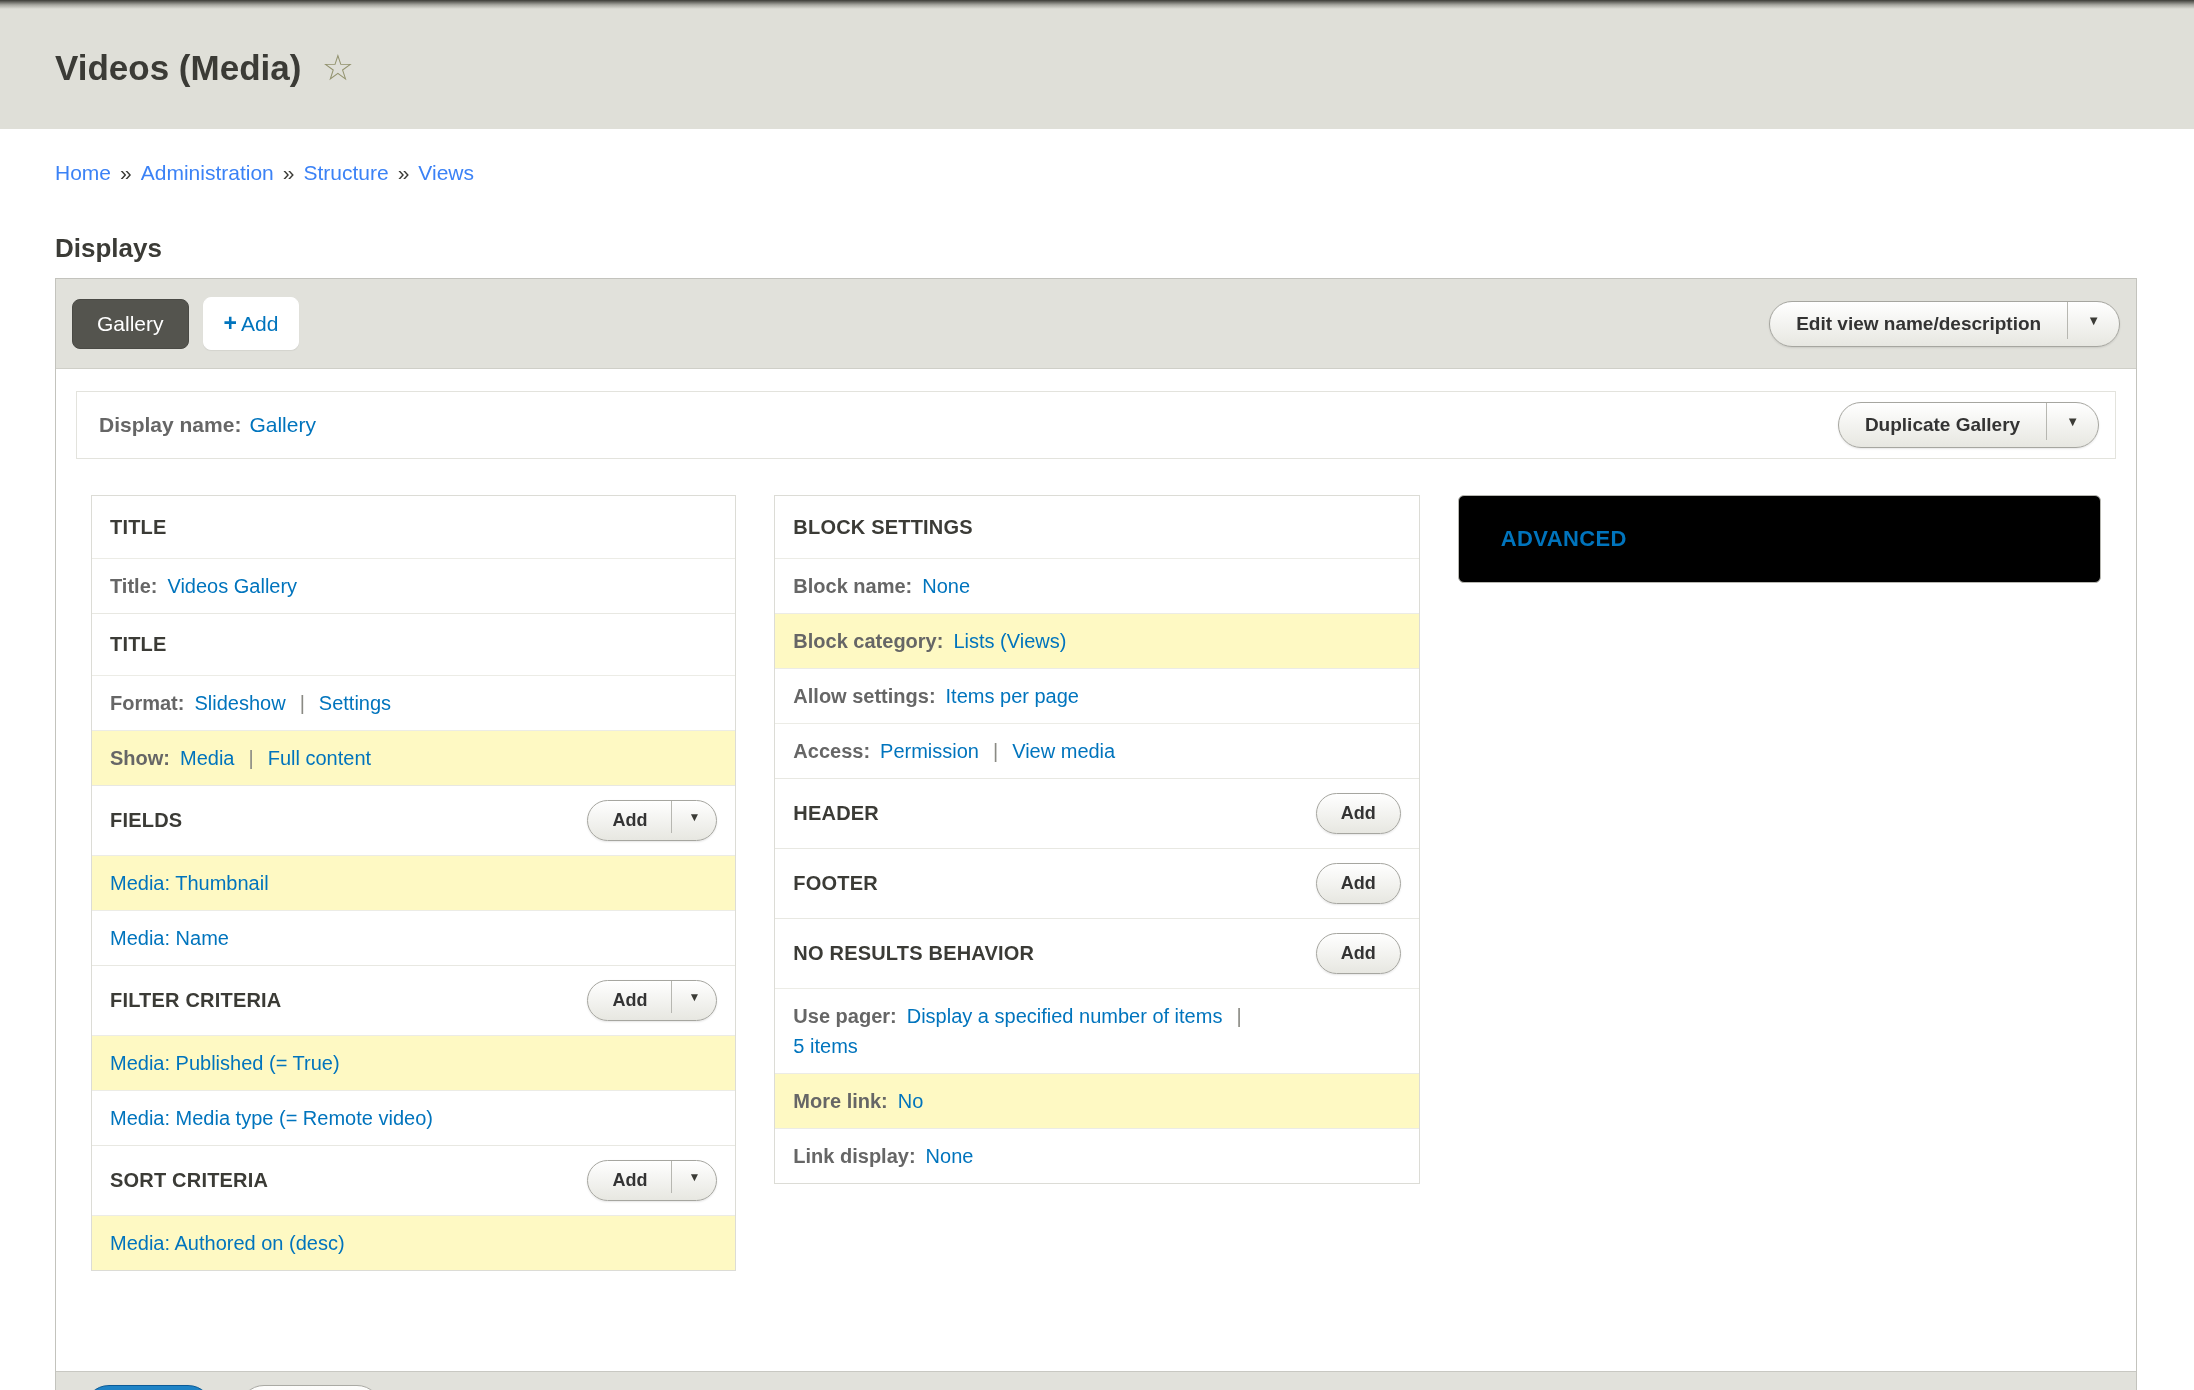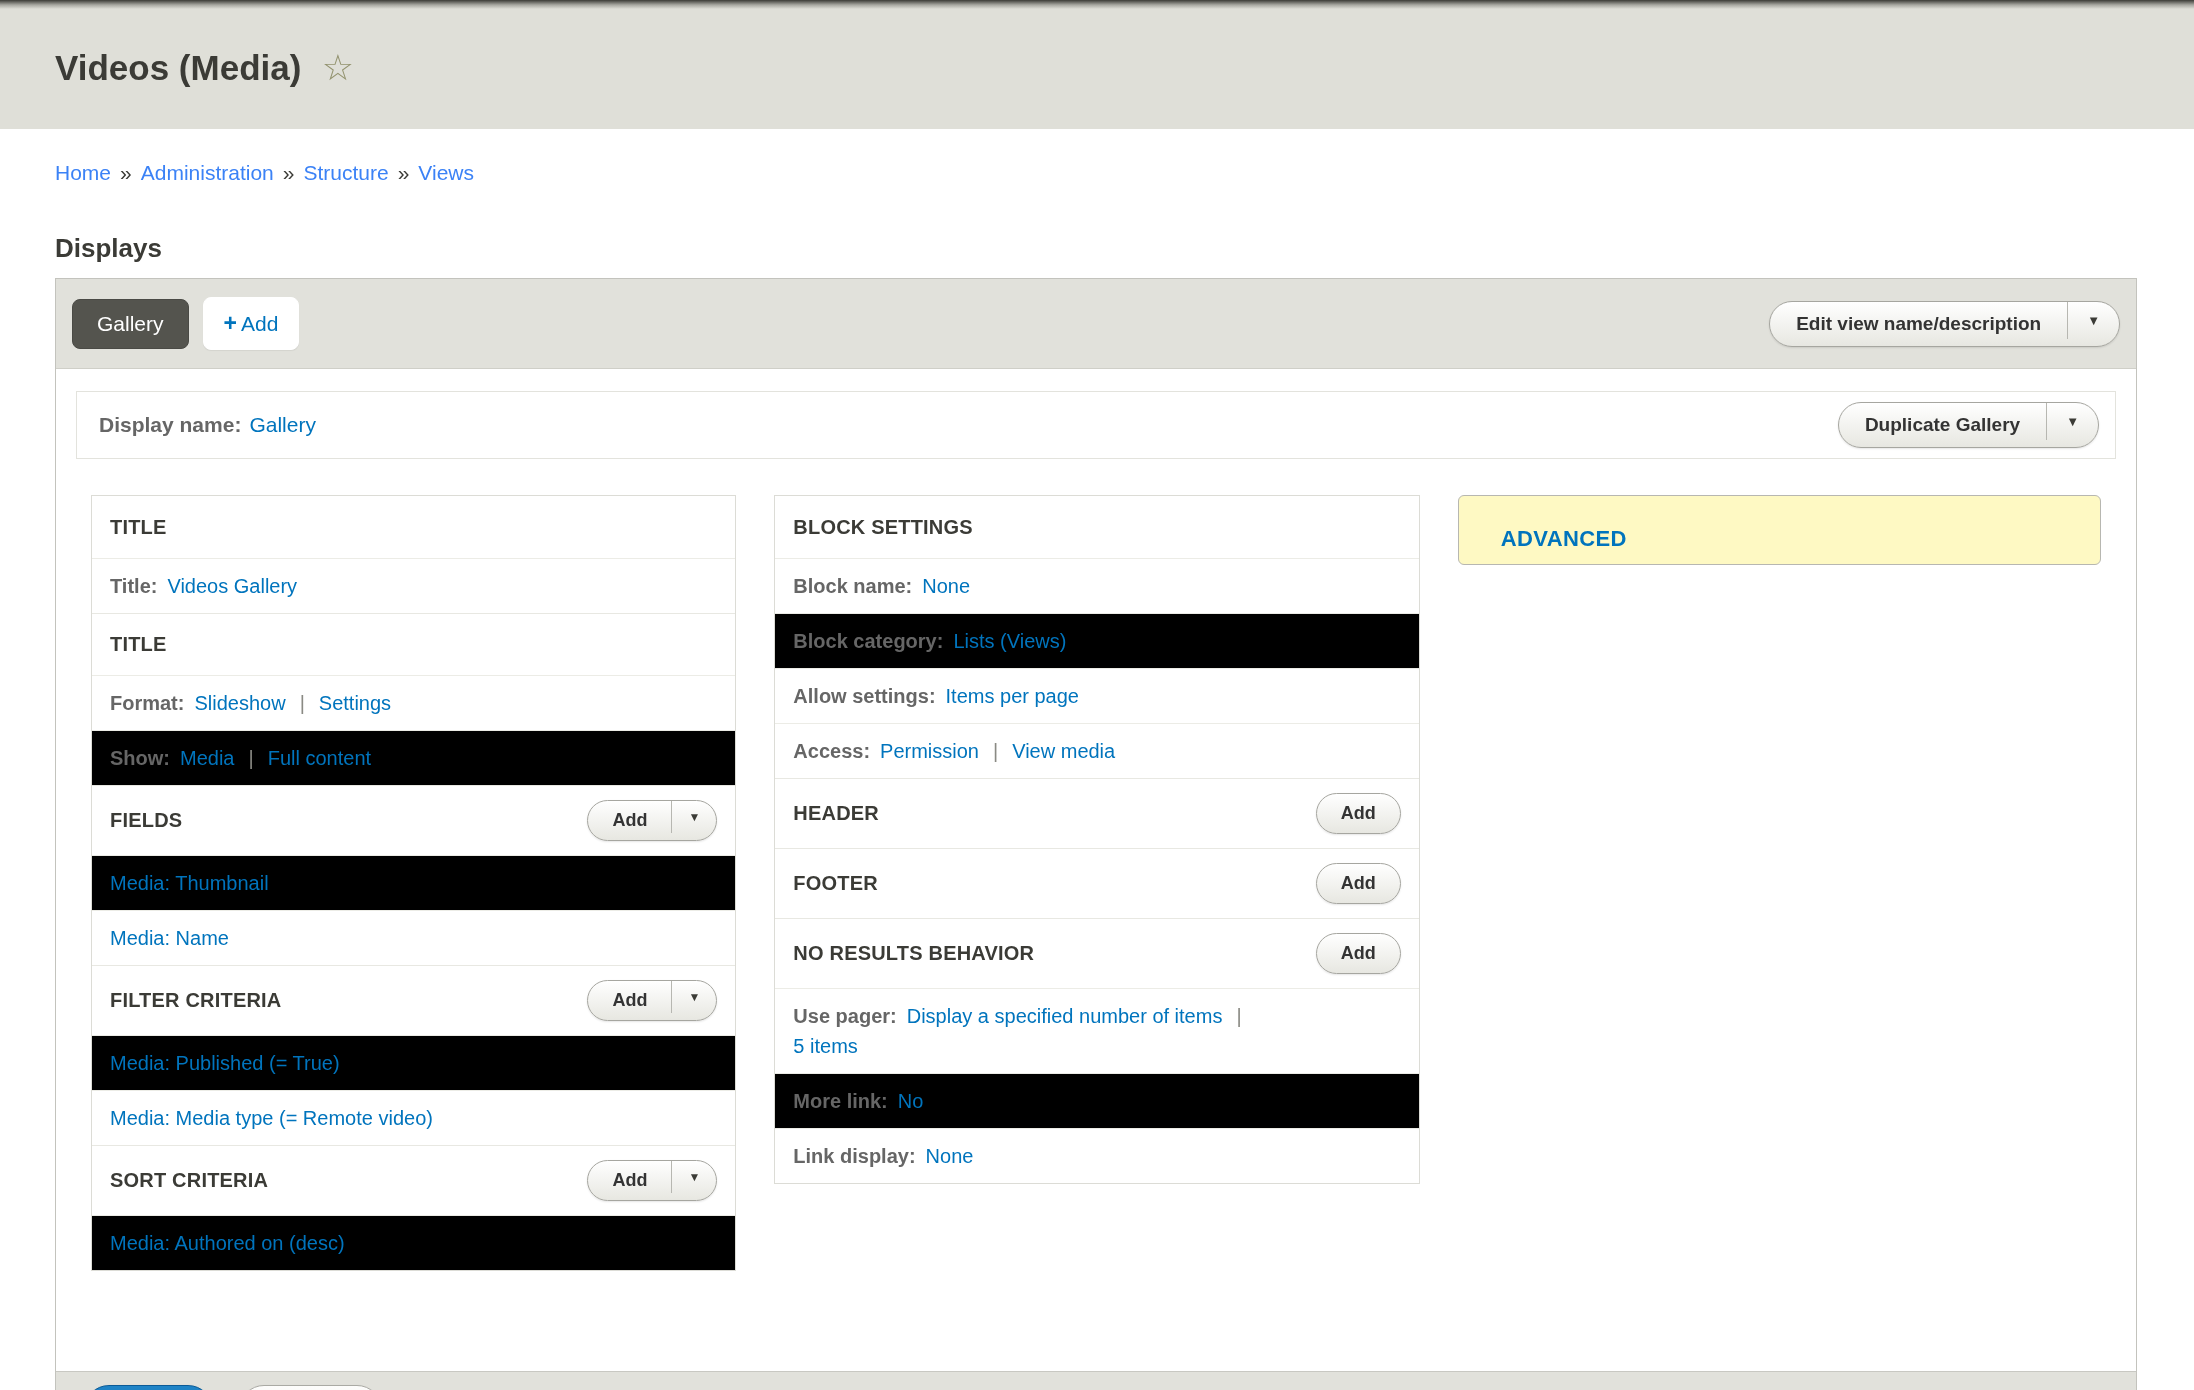--- a/index.html
+++ b/index.html
@@ -50,27 +50,27 @@
   
   .columns { display: flex; gap: 38px; margin: 0 15px 100px; align-items: flex-start; }
   .col { flex: 1; }
   .col-box { border: 1px solid #dcdcd6; background: #fff; }
 
   .sec-heading { display: flex; align-items: center; padding: 14px 18px; min-height: 62px; }
   .sec-heading.bt { border-top: 1px solid #e8e8e2; }
   .sec-title { font-size: 20px; font-weight: bold; color: #3b3b36; letter-spacing: 0.2px; flex: 1; }
 
   .row { padding: 12px 18px; font-size: 20px; border-top: 1px solid #ececе6; border-top: 1px solid #ecece6; line-height: 30px; }
-  .row.stripe { background: #000000; }
+  .row.stripe { background: #fef9c3; }
   .row-label { font-weight: bold; color: #666; margin-right: 10px; }
   .row a { color: #0074bd; text-decoration: none; cursor: pointer; }
   .pipe { color: #8a8a84; margin: 0 14px; }
 
   
-  .advanced-box { border: 1px solid #b7b7b1; border-radius: 6px; background: #fef9c3; padding: 30px 2px 12px 42px; cursor: pointer; }
+  .advanced-box { border: 1px solid #b7b7b1; border-radius: 6px; background: #000000; padding: 30px 2px 30px 42px; cursor: pointer; }
   .advanced-label { color: #0074bd; font-size: 22px; font-weight: bold; letter-spacing: 0.4px; }
 
   
   .ds-footer { background: #e1e1db; border-top: 1px solid #c8c8c2; padding: 13px 28px; display: flex; align-items: center; }
   .btn-save { background: linear-gradient(to bottom, #1f84c7, #0c66a7); border: 1px solid #0b5a96; color: #fff; font-size: 22px; font-weight: bold; padding: 11px 38px; border-radius: 99px; cursor: pointer; text-shadow: 0 1px 1px rgba(0,0,0,0.3); box-shadow: 0 1px 2px rgba(0,0,0,0.2); }
   .btn-cancel { background: linear-gradient(to bottom, #fdfdfc, #e9e9e3); border: 1px solid #aaaaa4; color: #333; font-size: 22px; font-weight: bold; padding: 11px 34px; border-radius: 99px; margin-left: 26px; cursor: pointer; box-shadow: 0 1px 2px rgba(0,0,0,0.12); }
 </style>
 </head>
 <body>
 

